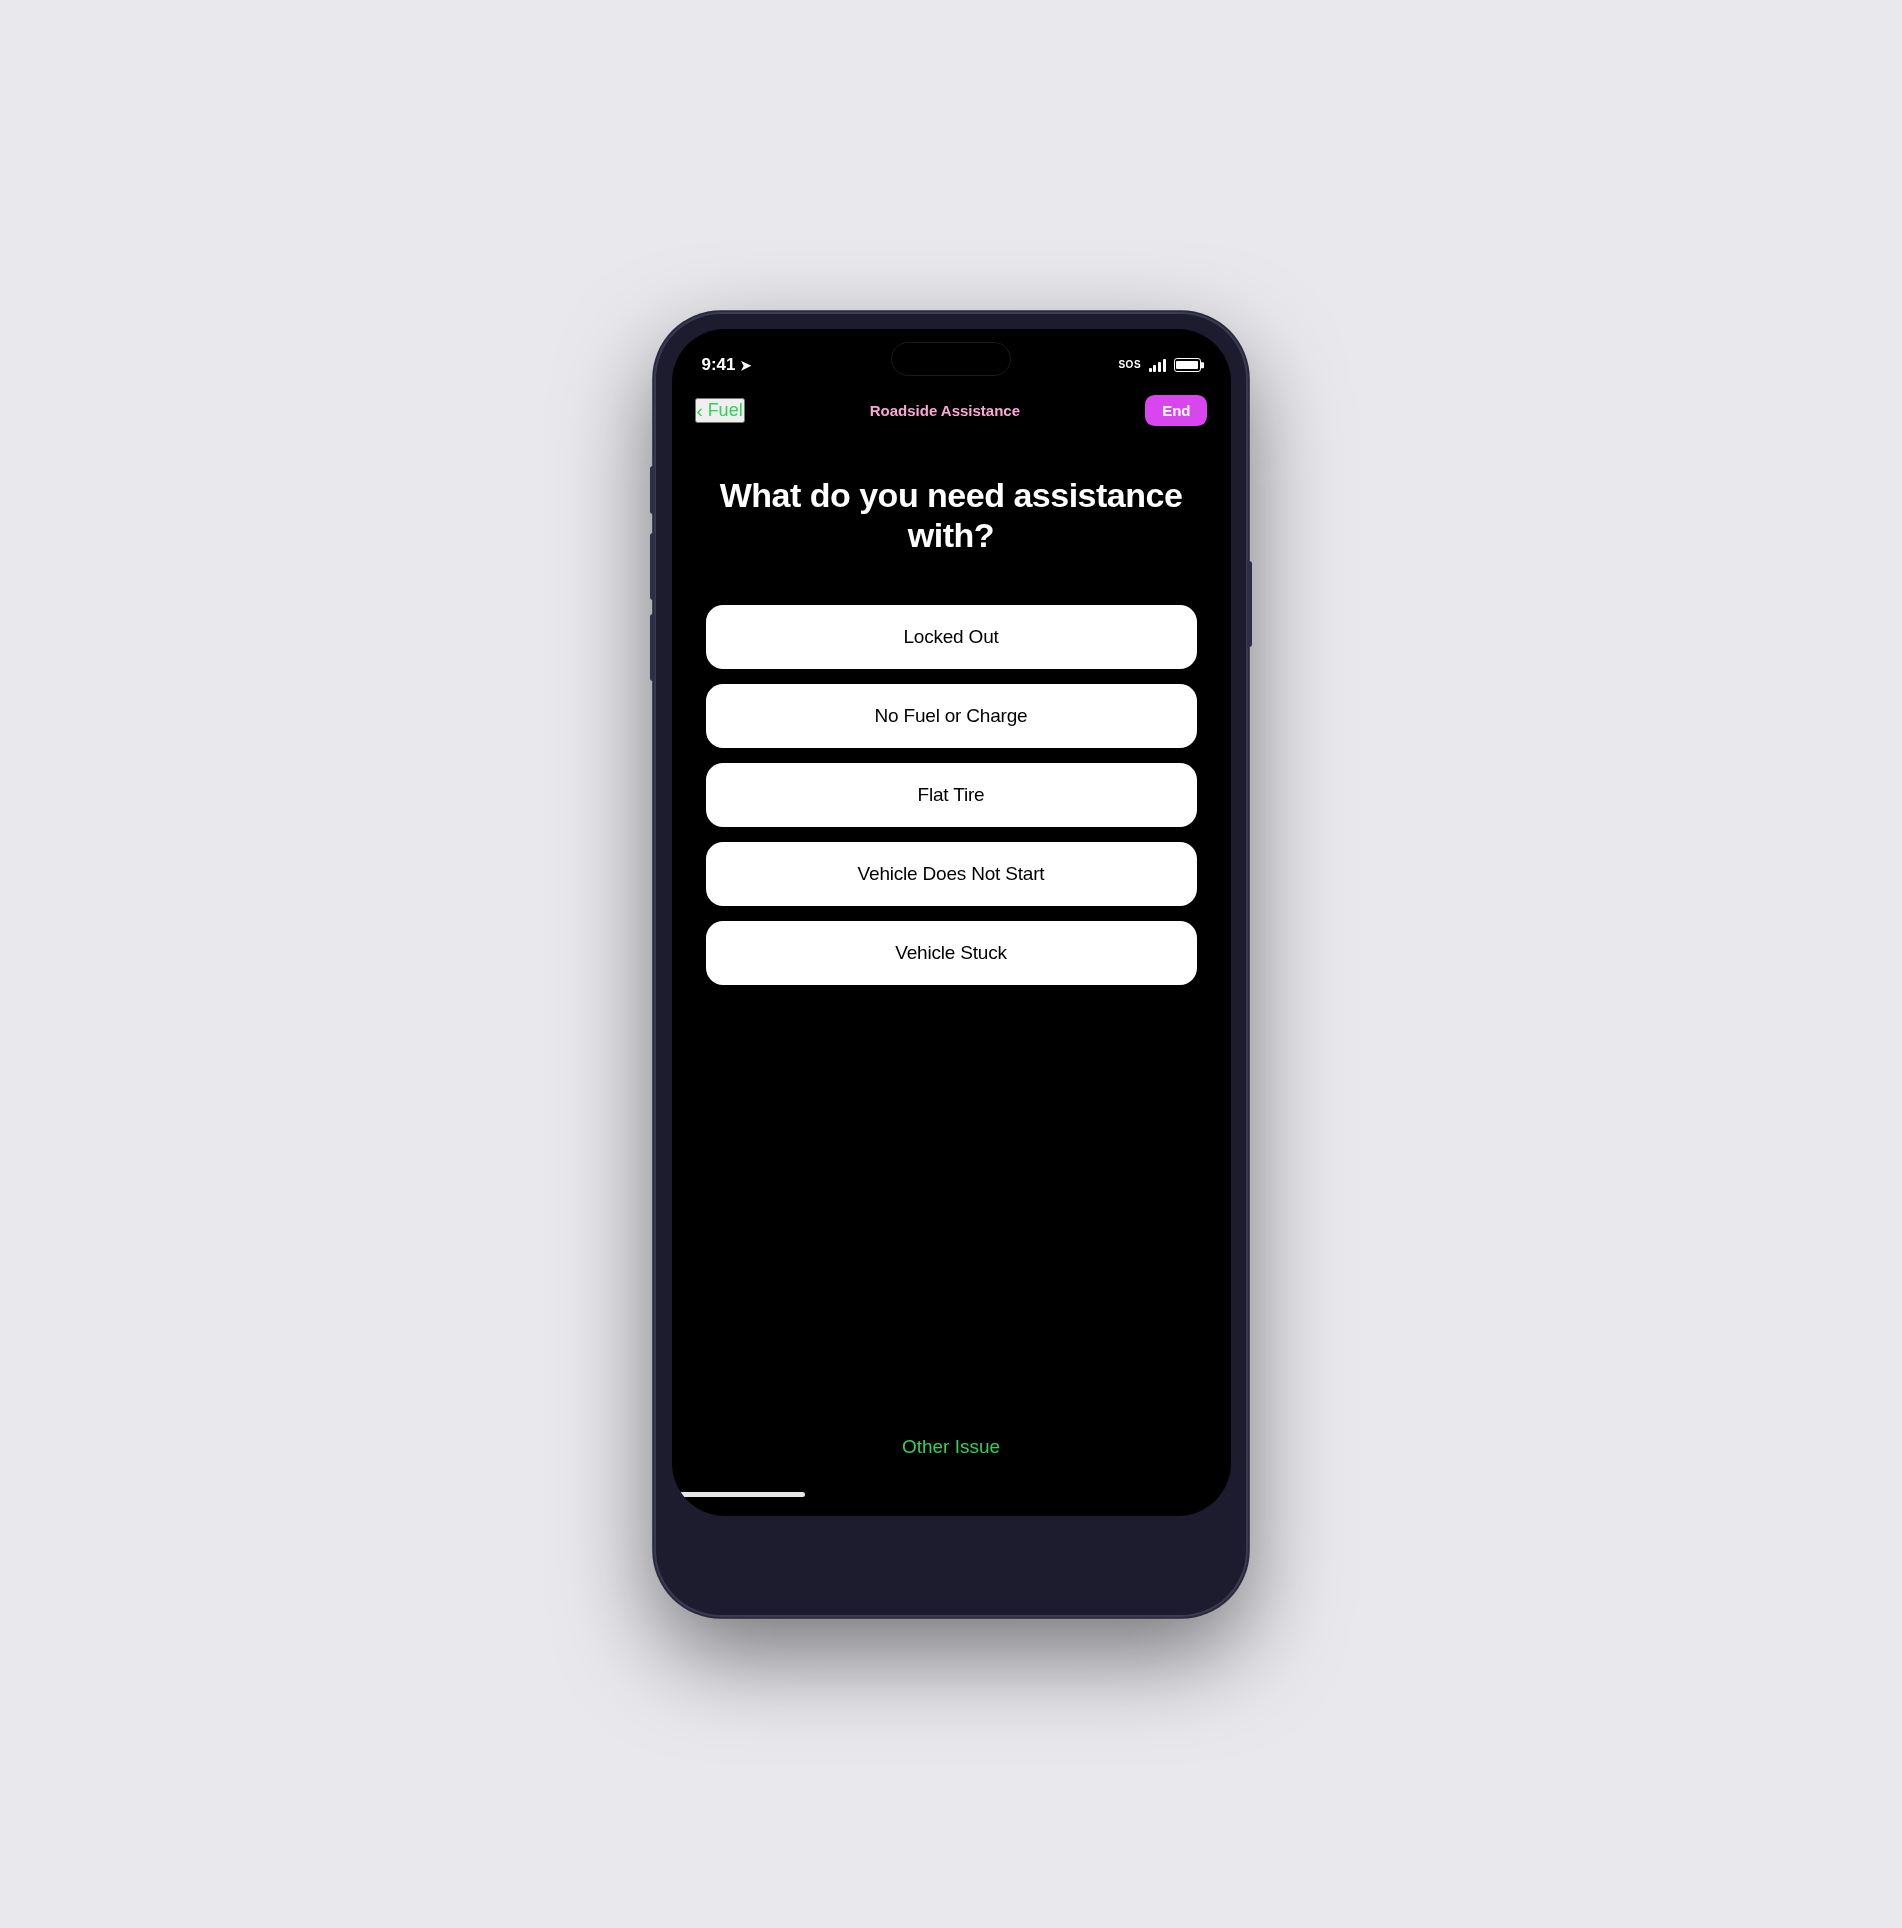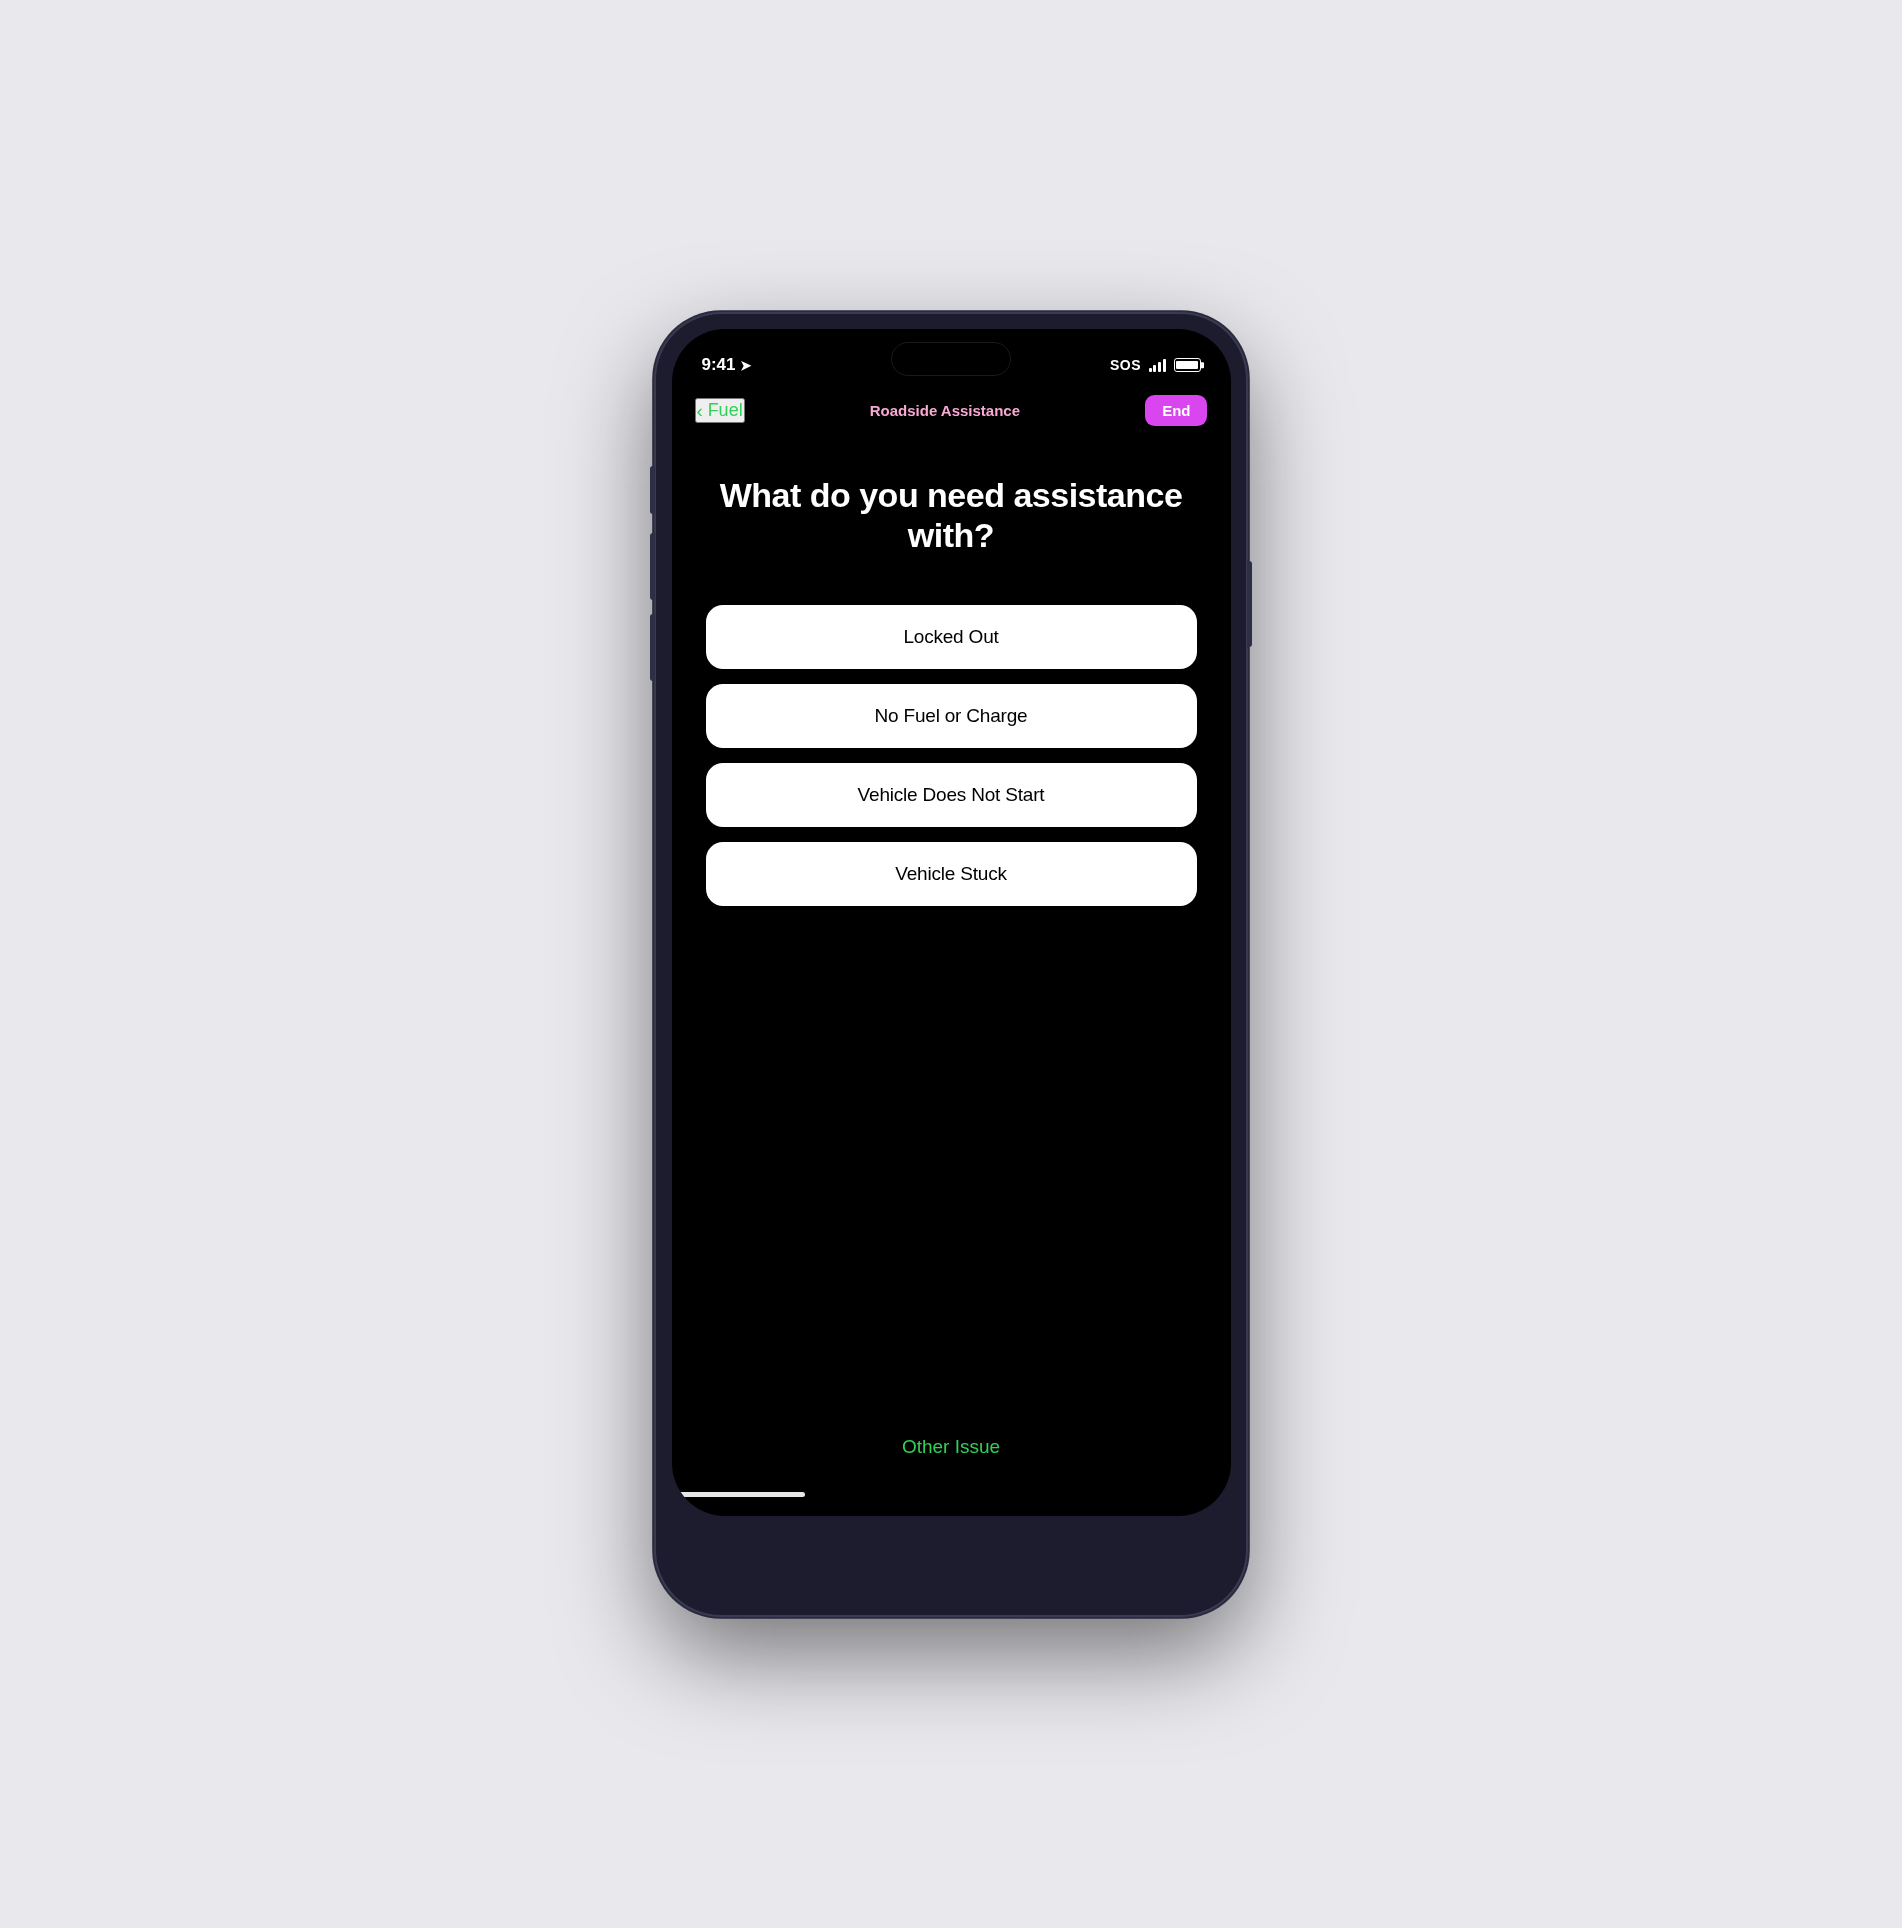--- a/index.html
+++ b/index.html
@@ -122,21 +122,21 @@
       font-size: 13.3px;
     }
 
     .status-right {
       display: flex;
       align-items: center;
       gap: 7.6px;
     }
 
     .sos-text {
-      font-size: 14px;
+      font-size: 10px;
       font-weight: 600;
       color: #fff;
       letter-spacing: 0.5px;
     }
 
     .signal-icon {
       display: flex;
       align-items: flex-end;
       gap: 1.9px;
       height: 13.3px;
@@ -332,20 +332,23 @@
       <h1 class="main-question">What do you need assistance with?</h1>
 
       <div class="options-list">
         <button class="option-btn">
           <span>Locked Out</span>
         </button>
         <button class="option-btn">
           <span>No Fuel or Charge</span>
         </button>
         <button class="option-btn">
+          <span>Flat Tire</span>
+        </button>
+        <button class="option-btn">
           <span>Vehicle Does Not Start</span>
         </button>
         <button class="option-btn">
           <span>Vehicle Stuck</span>
         </button>
       </div>
 
       <div class="spacer"></div>
 
       <button class="other-issue-btn">Other Issue</button>

